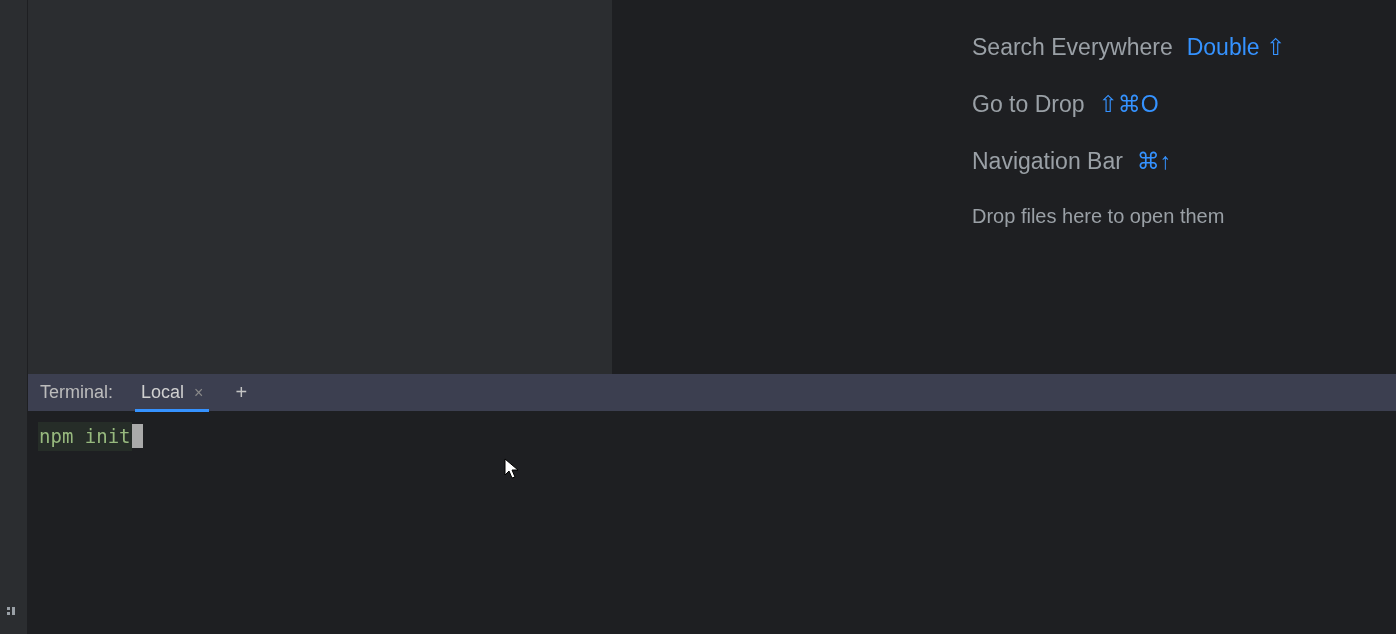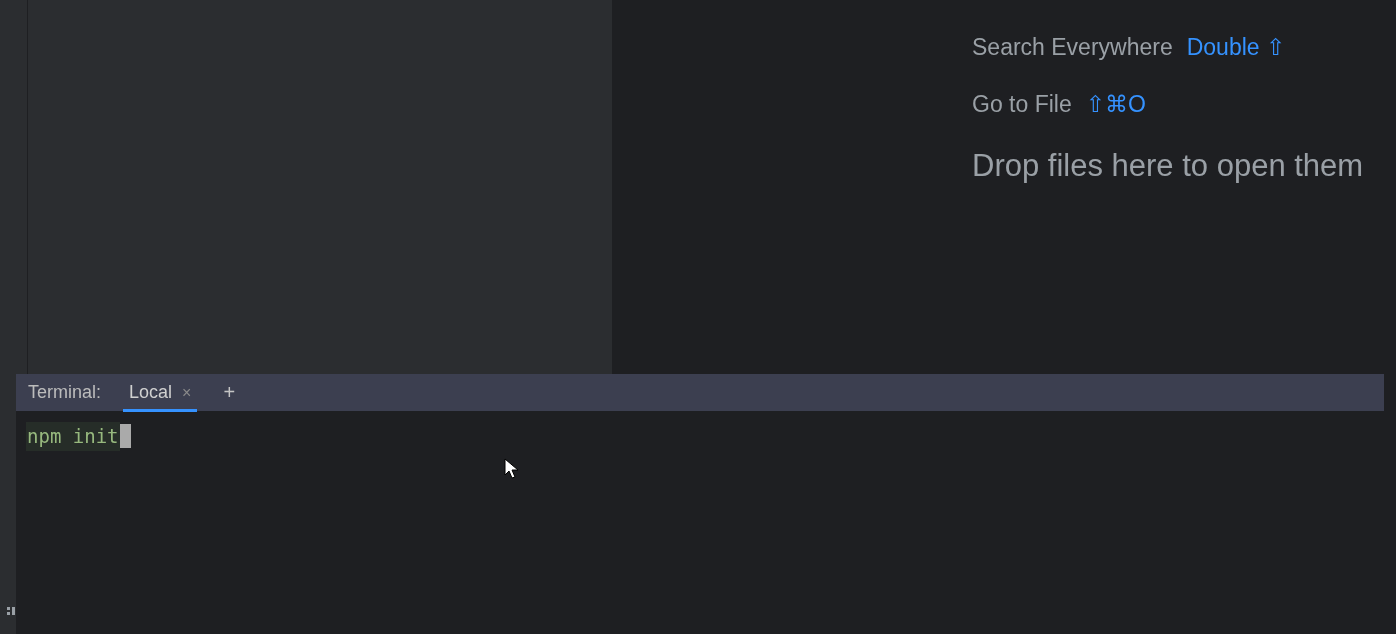--- a/index.html
+++ b/index.html
@@ -98,26 +98,26 @@
       color: #9aa0a6;
     }
     
     .shortcut {
       color: #3592ff;
       font-size: 23px;
     }
     
     .drop-text {
       color: #9aa0a6;
-      font-size: 31px;
+      font-size: 20px;
     }
     
     .terminal-panel {
       position: absolute;
-      left: 16px;
+      left: 28px;
       top: 374px;
       width: 1368px;
       height: 260px;
       background: #1e1f22;
     }
     
     .terminal-header {
       height: 38px;
       background: #3c3f50;
       display: flex;
@@ -231,22 +231,26 @@
 
 <div class="editor-area">
   <div class="editor-left-panel"></div>
   <div class="editor-right-panel">
     <div class="welcome-actions">
       <div class="action-row">
         <span class="action-label">Search Everywhere</span>
         <span class="shortcut"><span>Double</span> <span>⇧</span></span>
       </div>
       <div class="action-row">
-        <span class="action-label">Go to File</span>
+        <span class="action-label">Go to Drop</span>
         <span class="shortcut">⇧⌘O</span>
+      </div>
+      <div class="action-row">
+        <span class="action-label">Navigation Bar</span>
+        <span class="shortcut">⌘↑</span>
       </div>
       <div class="action-row">
         <span class="drop-text">Drop files here to open them</span>
       </div>
     </div>
   </div>
 </div>
 
 <div class="terminal-panel">
   <div class="terminal-header">

